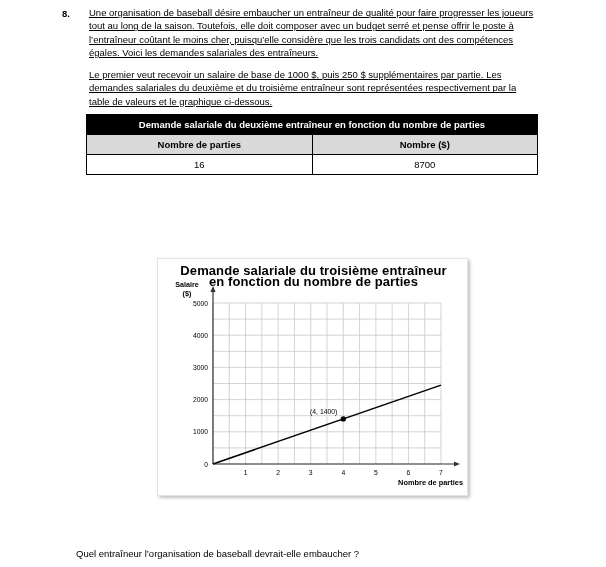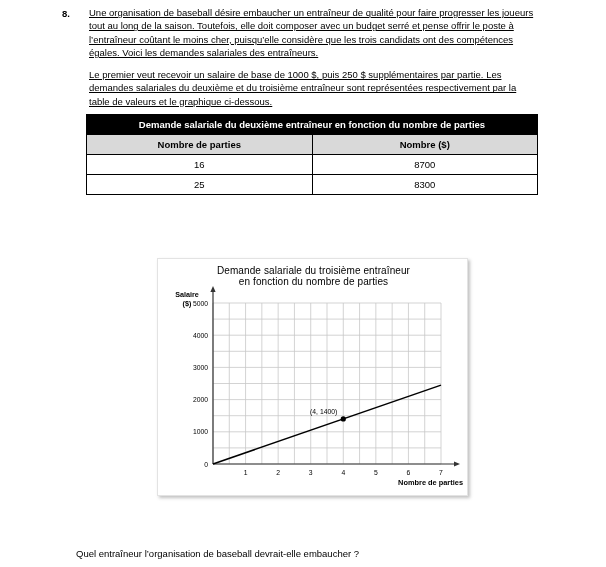--- a/index.html
+++ b/index.html
@@ -95,31 +95,31 @@
     border: 1px solid #e3e3e3;
     box-shadow: 2px 2px 3px rgba(120,120,120,0.45);
     box-sizing: border-box;
   }
   .chart-title {
     position: absolute;
     left: 0;
     top: 6px;
     width: 311px;
     text-align: center;
-    font-size: 10px;
-    font-weight: normal;
+    font-size: 13px;
+    font-weight: bold;
     line-height: 11px;
     letter-spacing: 0.1px;
   }
   .chart-title .t-line { display: block; }
 
   .axis-label-y {
     position: absolute;
     left: 5px;
-    top: 31px;
+    top: 21px;
     width: 48px;
     text-align: center;
     font-size: 7.2px;
     font-weight: bold;
     line-height: 9px;
   }
   .axis-label-x {
     position: absolute;
     left: 150px;
     top: 219px;
@@ -160,24 +160,20 @@
         <tr>
       <th class="tbl-title" colspan="2">Demande salariale du deuxième entraîneur en fonction du nombre de parties</th>
     </tr>
     <tr>
       <th class="tbl-colhead">Nombre de parties</th>
       <th class="tbl-colhead">Nombre ($)</th>
     </tr>
     <tr>
       <td class="tbl-cell">16</td>
       <td class="tbl-cell">8700</td>
-    </tr>
-    <tr>
-      <td class="tbl-cell">25</td>
-      <td class="tbl-cell">8300</td>
     </tr>
   </tbody>
     </table>
 </div>
 
 <div class="chart-card">
 
   <div class="chart-title">
     <span class="t-line">Demande salariale du troisième entraîneur</span>
     <span class="t-line">en fonction du nombre de parties</span>

